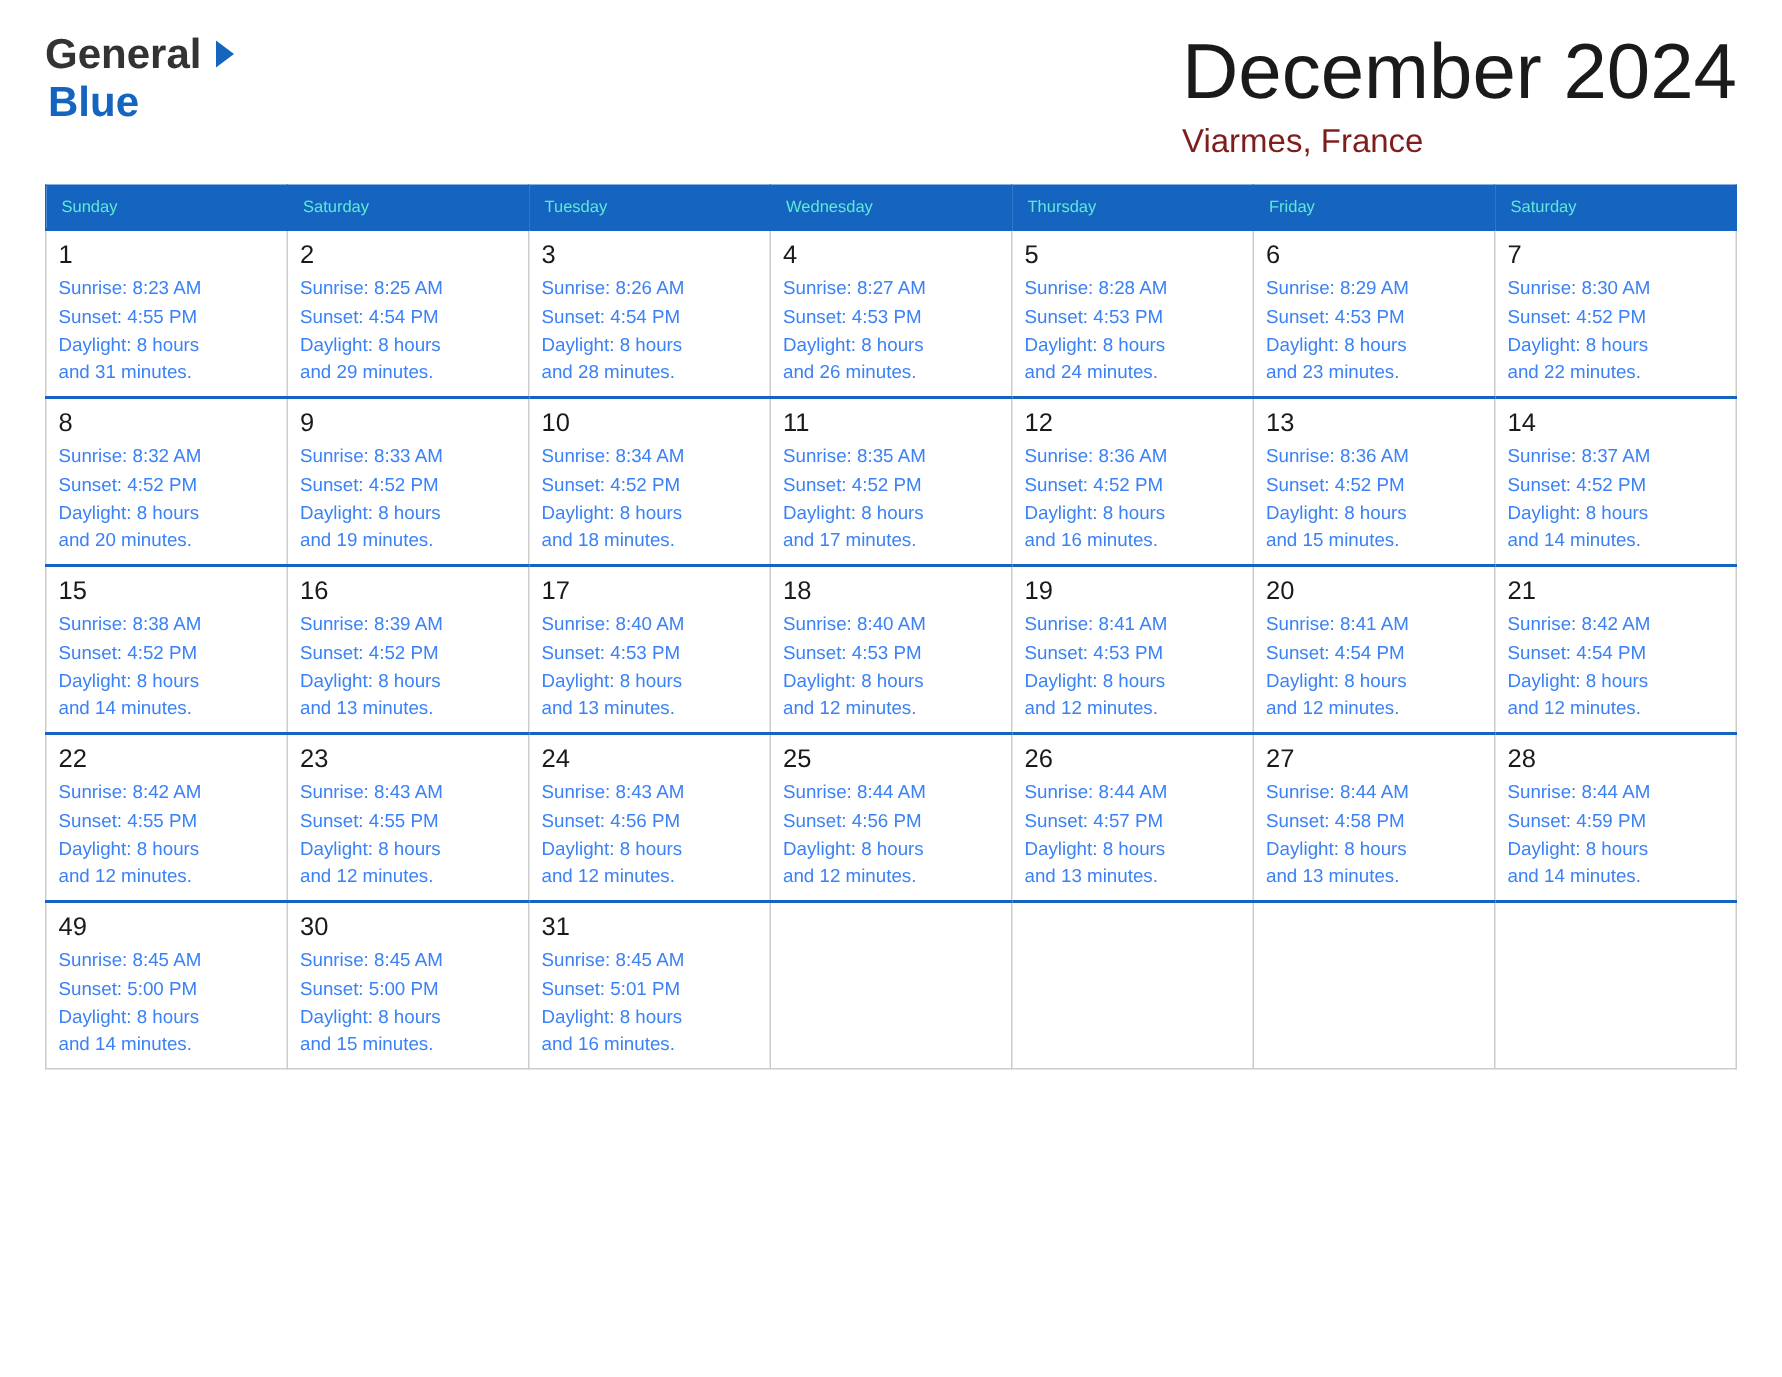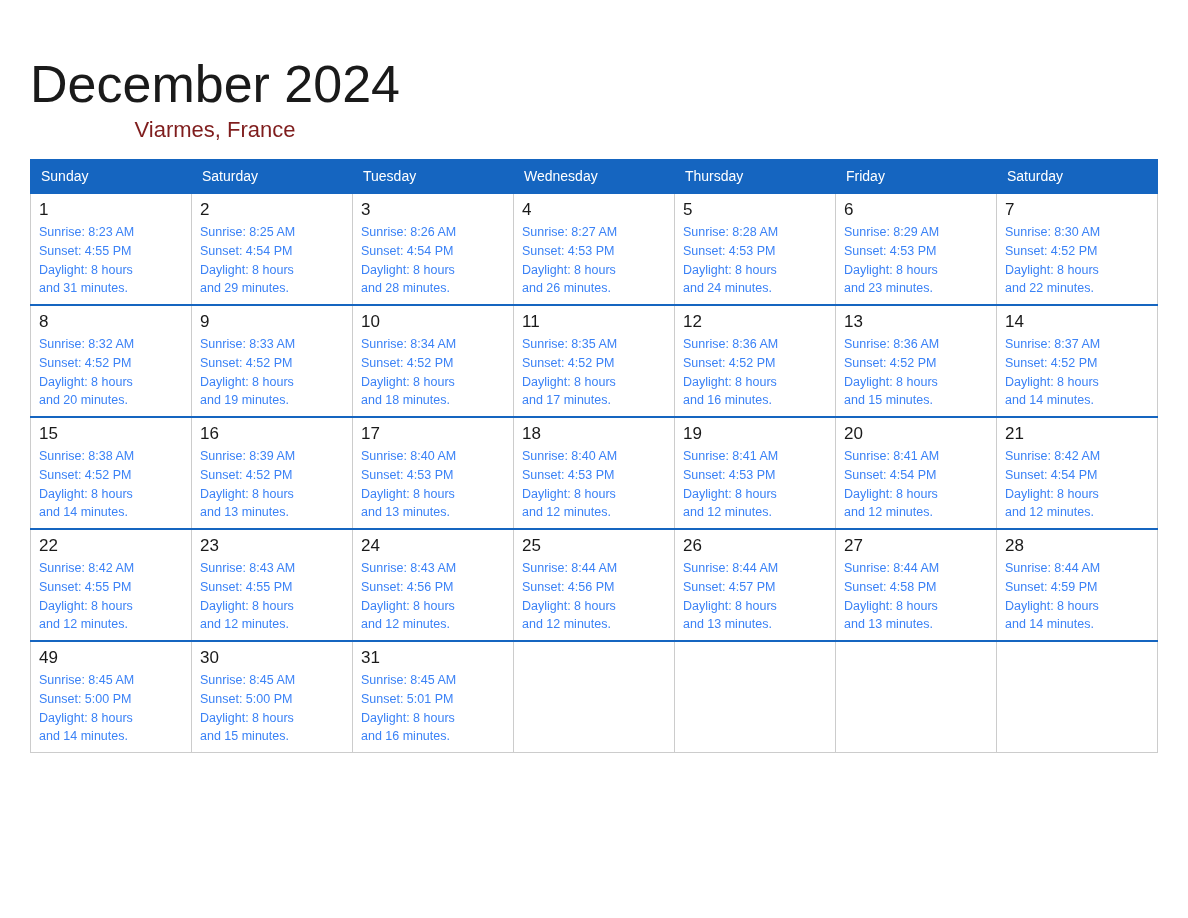--- a/index.html
+++ b/index.html
@@ -26,44 +26,43 @@
       align-items: center;
       gap: 2px;
     }
     .logo-line2 {
       color: #1565c0;
       font-size: 26px;
       font-weight: bold;
       margin-left: 2px;
     }
     .title-block {
-      text-align: center;
-      margin-top: 36px;
+      text-align: left;
     }
     .title-block h1 {
       font-size: 52px;
       font-weight: normal;
       color: #1a1a1a;
       line-height: 1.1;
     }
     .title-block h2 {
       font-size: 22px;
       font-weight: normal;
       color: #7f1d1d;
       margin-top: 4px;
     }
     .calendar {
       width: 100%;
       border-collapse: collapse;
       border: 1px solid #999;
     }
     .calendar th {
       background: #1565c0;
-      color: #ffffff;
-      font-size: 14px;
+      color: #5eead4;
+      font-size: 11px;
       font-weight: normal;
       padding: 8px 10px;
       text-align: left;
       border: 1px solid #1565c0;
     }
     .calendar td {
       vertical-align: top;
       padding: 6px 8px;
       border: 1px solid #ccc;
       font-size: 12.5px;
@@ -87,20 +86,31 @@
       border-top: 2px solid #1565c0;
     }
     .empty-cell {
       background: #fff;
     }
   </style>
 </head>
 <body>
 
 <div class="header">
+  <div class="logo">
+    <div class="logo-line1">
+      <span style="font-size:28px;font-weight:bold;color:#333;">General</span>
+      <svg width="22" height="22" viewBox="0 0 22 22">
+        <polygon points="8,2 20,11 8,20" fill="#1565c0"></polygon>
+      </svg>
+    </div>
+    <div class="logo-line2">
+      <span style="color:#1565c0;font-size:28px;font-weight:bold;">Blue</span>
+    </div>
+  </div>
   <div class="title-block">
     <h1>December 2024</h1>
     <h2>Viarmes, France</h2>
   </div>
 </div>
 
 <table class="calendar">
   <thead>
     <tr>
       <th>Sunday</th>

